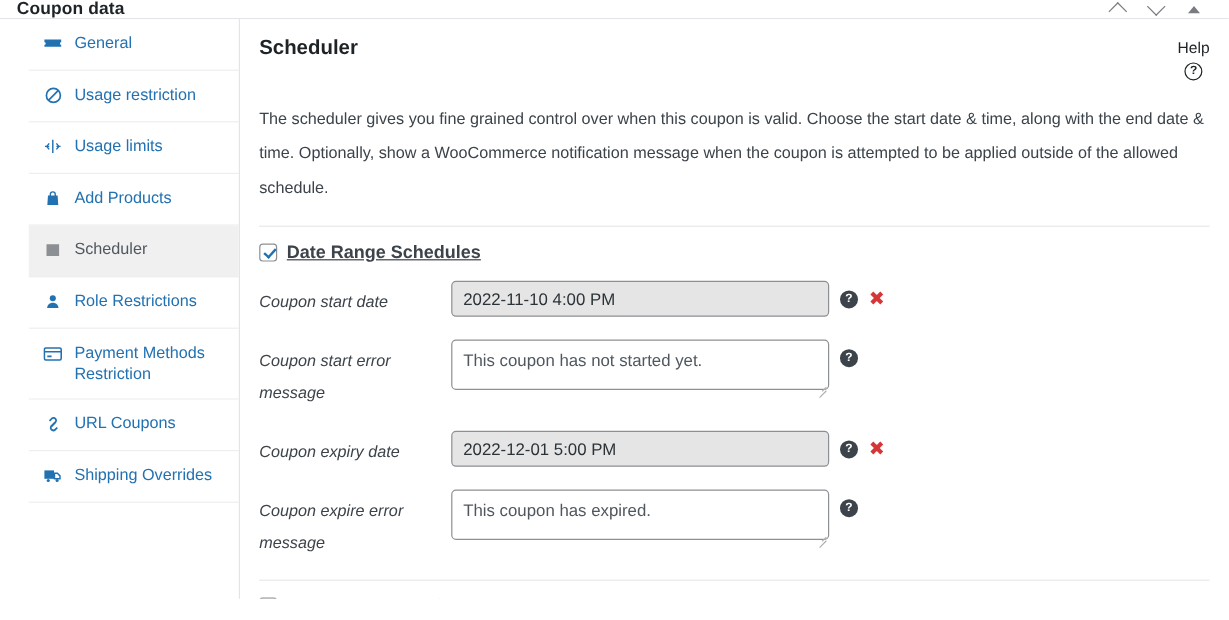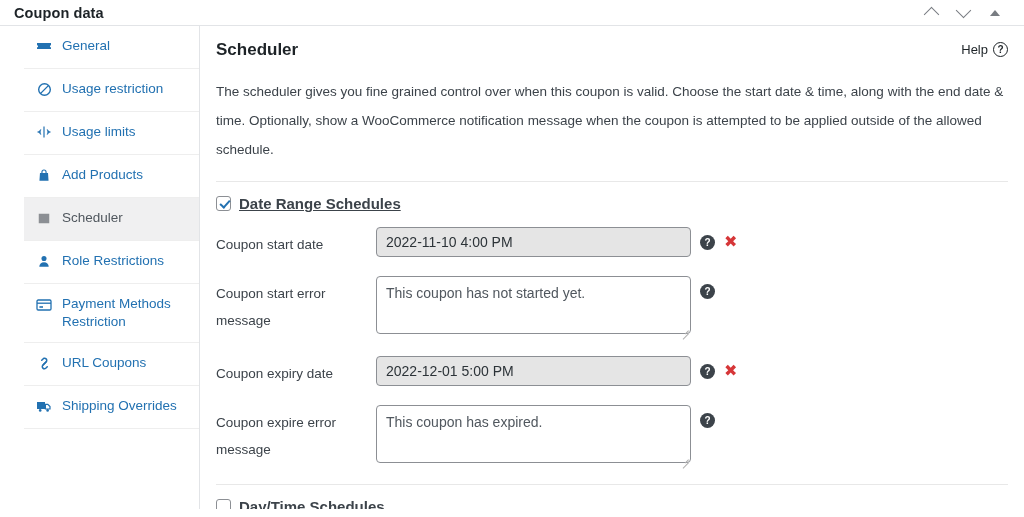--- a/index.html
+++ b/index.html
@@ -5,21 +5,21 @@
   * { box-sizing: border-box; margin: 0; padding: 0; }
   html, body {
     width: 1024px; height: 517px;
     background: #ffffff;
     font-family: "Liberation Sans", sans-serif;
     overflow: hidden;
   }
 
   
   .panel-header {
-    height: 26px;
+    height: 16px;
     display: flex;
     align-items: center;
     padding: 0 14px 0 14px;
     border-bottom: 1px solid #e2e4e7;
     background: #fff;
   }
   .panel-title {
     font-size: 14.5px;
     font-weight: bold;
     color: #1d2327;
@@ -114,20 +114,21 @@
   }
   .help-link {
     margin-left: auto;
     display: flex;
     align-items: center;
     gap: 5px;
     font-size: 13px;
     color: #1d2327;
     cursor: pointer;
     padding-top: 2px;
+    flex-direction: column;
   }
   .help-q {
     width: 15px; height: 15px;
     border: 1.4px solid #1d2327;
     border-radius: 50%;
     font-size: 10px;
     font-weight: bold;
     display: flex; align-items: center; justify-content: center;
     line-height: 1;
   }
@@ -183,41 +184,42 @@
     align-items: flex-start;
     padding: 9px 0;
   }
   .frow-label {
     width: 160px;
     flex: 0 0 160px;
     font-size: 13.5px;
     line-height: 27px;
     color: #3c434a;
     padding-top: 4px;
+    font-style: italic;
   }
   .field-wrap {
     display: flex;
     align-items: flex-start;
     gap: 9px;
   }
   .txt-input {
     width: 315px;
     height: 30px;
     border: 1px solid #8c8f94;
     border-radius: 4px;
     padding: 0 9px;
     font-family: "Liberation Sans", sans-serif;
     font-size: 14px;
     color: #2c3338;
     background: #e5e5e5;
     outline: none;
   }
   .txt-area {
     width: 315px;
-    height: 58px;
+    height: 42px;
     border: 1px solid #8c8f94;
     border-radius: 4px;
     padding: 6px 9px;
     font-family: "Liberation Sans", sans-serif;
     font-size: 14px;
     color: #50575e;
     background: #fff;
     resize: none;
     outline: none;
     line-height: 20px;

